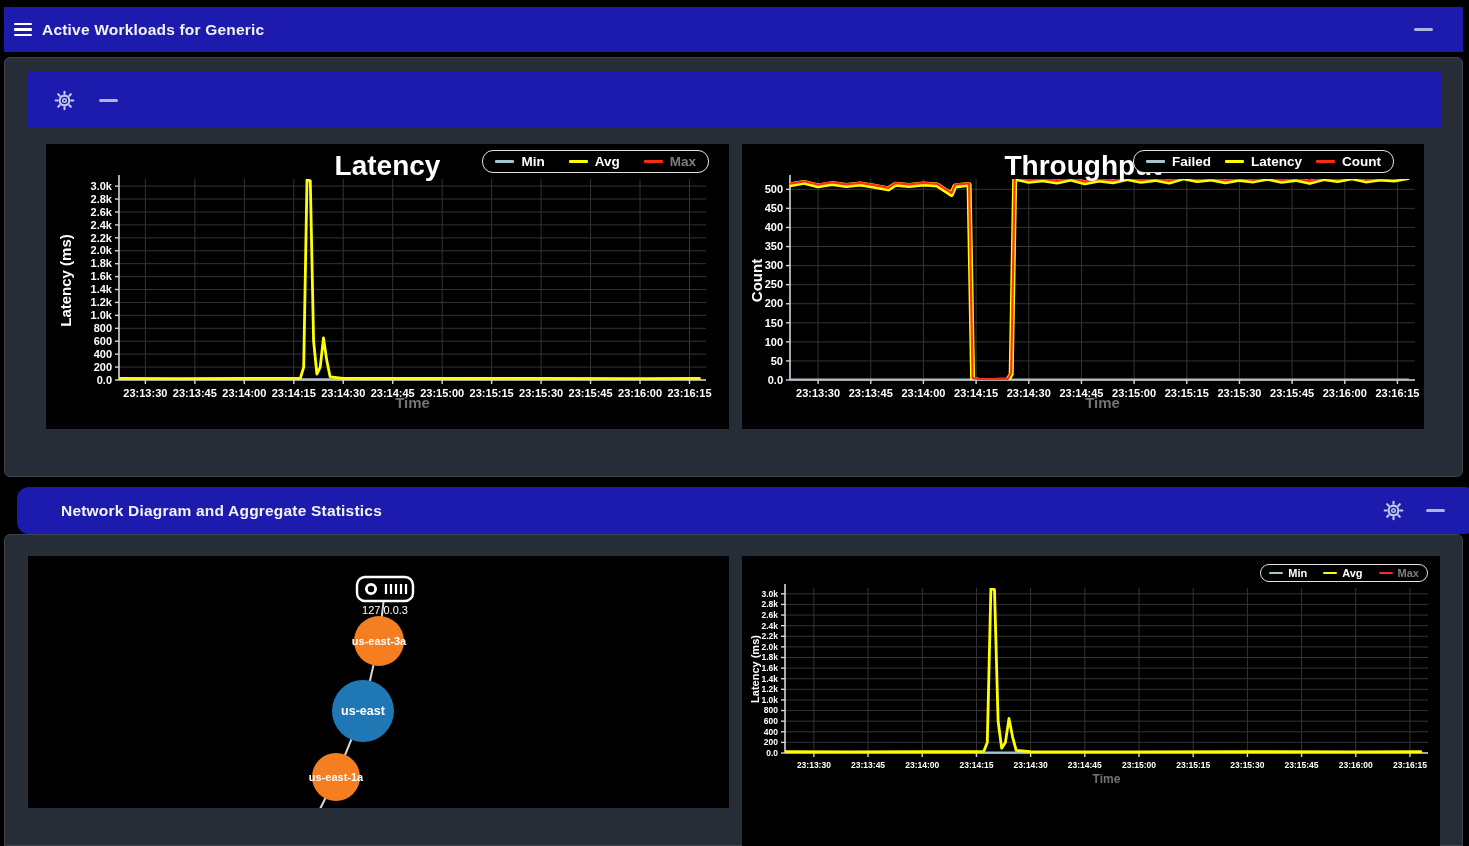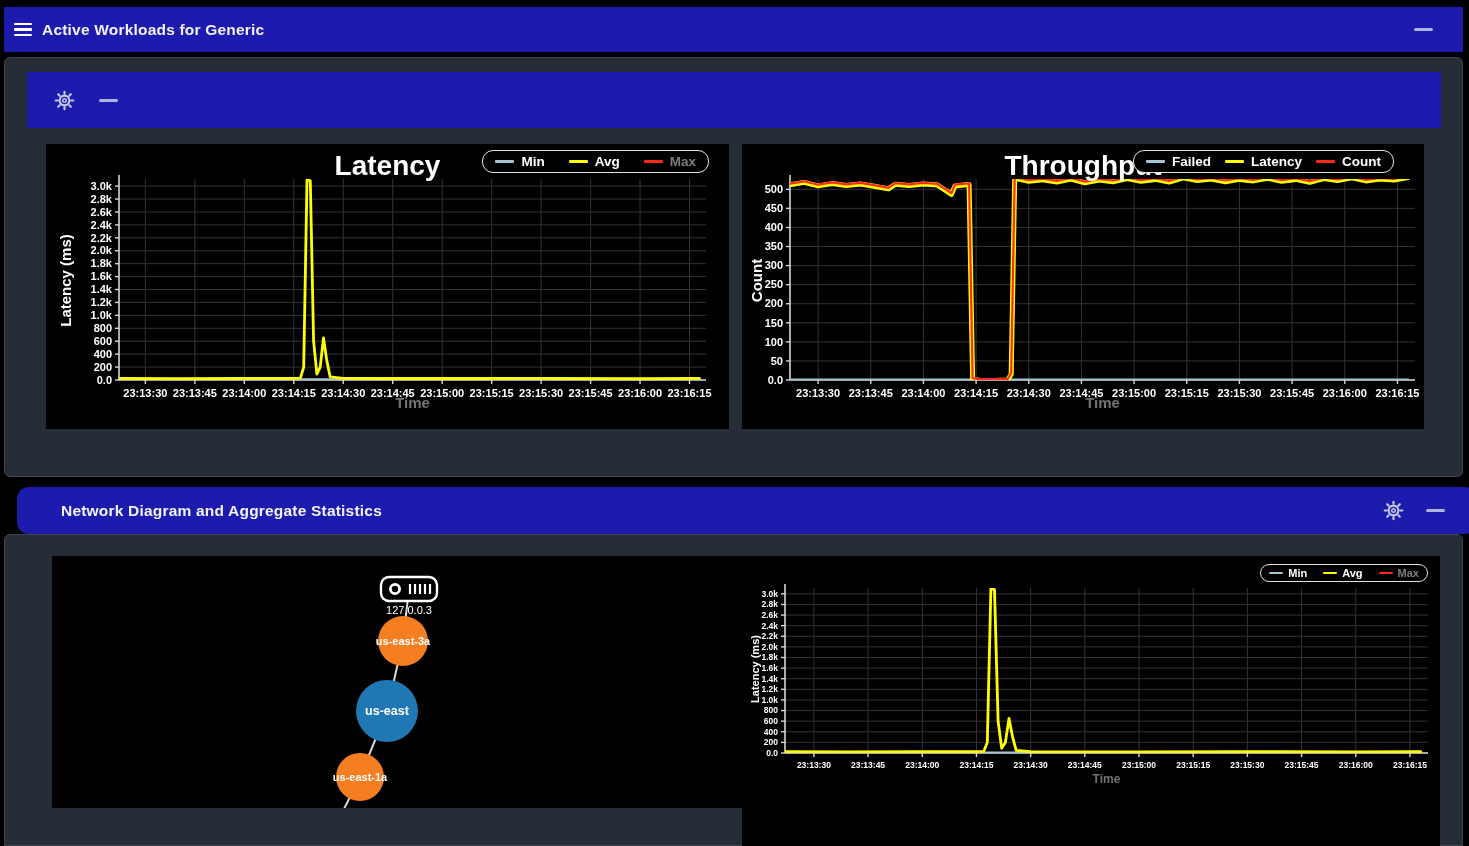--- a/index.html
+++ b/index.html
@@ -29,21 +29,21 @@
   #section2h .bar-title { margin-left:44px; }
   #section2h .gearwrap { position:absolute; right:72px; }
   #section2h .minus { position:absolute; right:31px; top:22px; }
 
   #section2 { left:4px; top:534px; width:1459px; height:312px; border-radius:6px 6px 0 0; }
 
   
   .card { position:absolute; background:#000; overflow:hidden; }
   #card0 { left:41px; top:86px;  width:683px; height:285px; }
   #card1 { left:737px; top:86px; width:682px; height:285px; }
-  #cardN { left:23px; top:21px;  width:701px; height:252px;margin-left:24px; }
+  #cardN { left:23px; top:21px;  width:701px; height:252px; }
   #card2 { left:737px; top:21px; width:698px; height:291px; }
   .card > svg { position:absolute; left:0; top:0; }
 
   .chart-title { position:absolute; top:6px; left:0; right:0; text-align:center;
     color:#fff; font-weight:bold; font-size:28px; }
   #card2 .chart-title { top:7px; font-size:16.5px; }
 
   .legend { position:absolute; display:flex; background:#000;
     border:1.6px solid #e3e3e3; border-radius:11px; padding:3px 12px; gap:24px; }
   #card0 .legend { right:20px; top:6px; }

